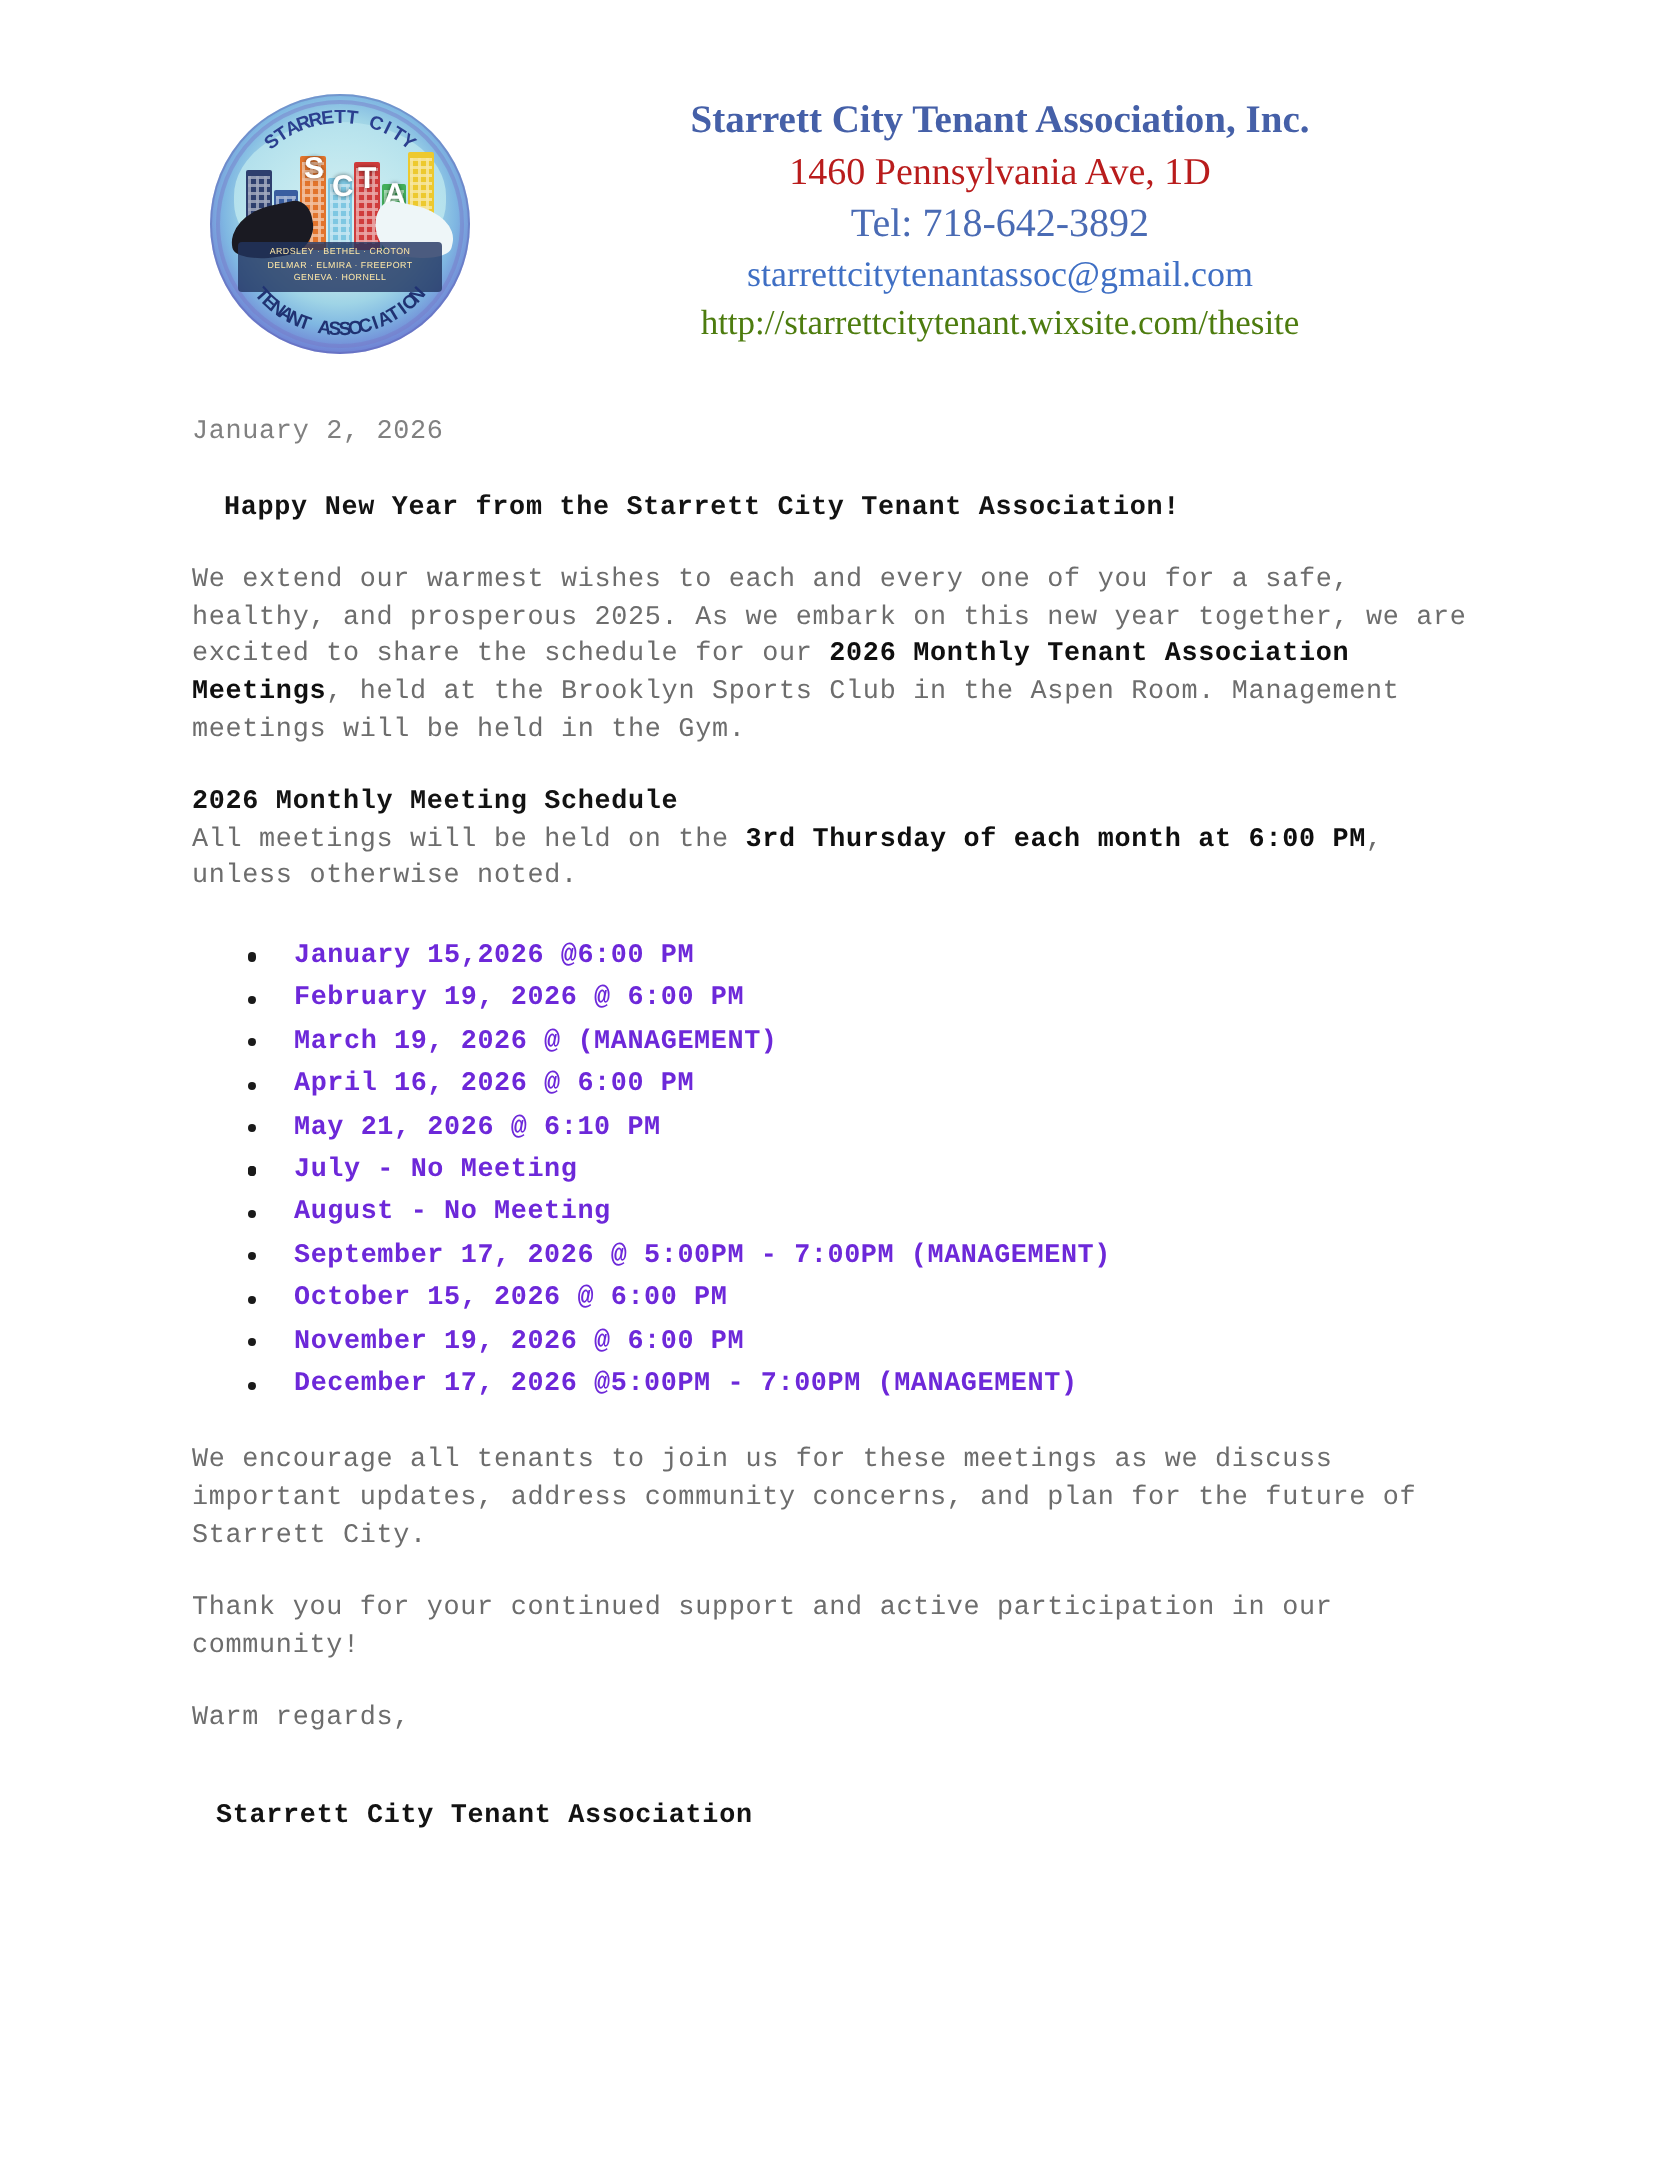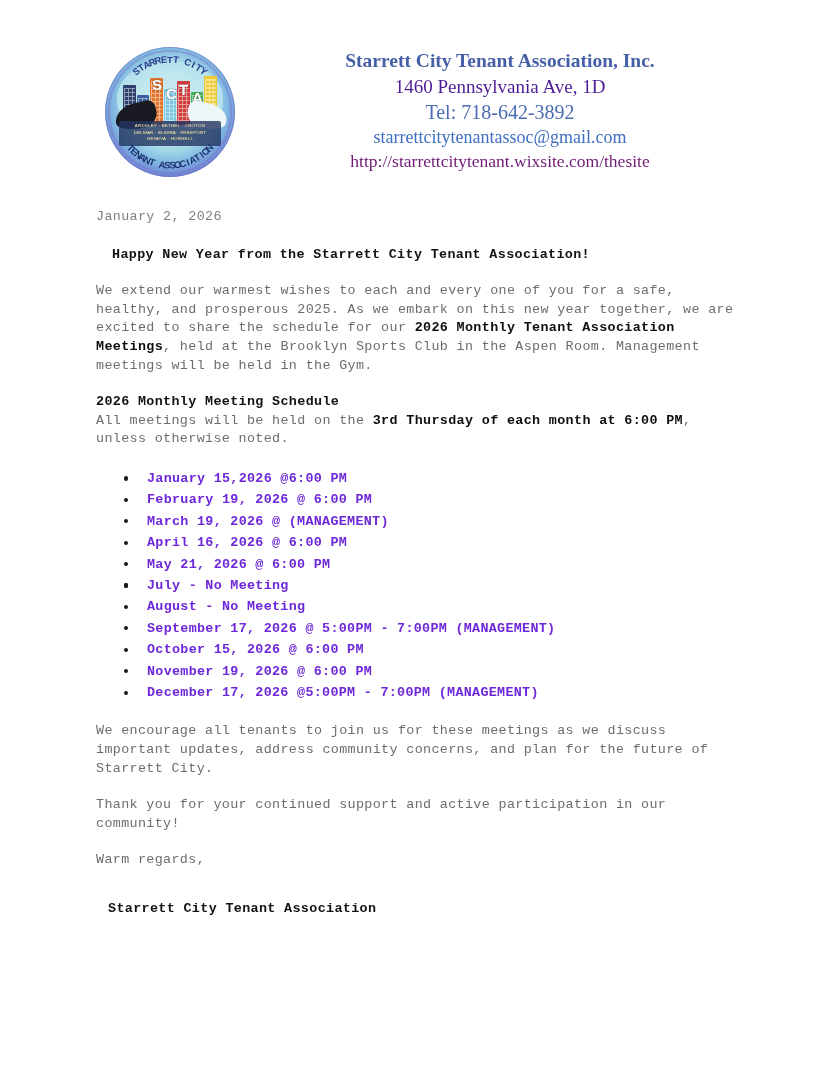--- a/index.html
+++ b/index.html
@@ -161,25 +161,25 @@
     top: 48px;
     width: 480px;
     text-align: center;
     font-family: "Liberation Serif", "DejaVu Serif", serif;
   }
   .hl {
     line-height: 1.33;
     white-space: nowrap;
   }
   .hl-1 { font-size: 19.5px; font-weight: bold; color: #4560a8; }
-  .hl-2 { font-size: 19px; color: #4c1d95; }
+  .hl-2 { font-size: 19px; color: #b91c1c; }
   .hl-3 { font-size: 19px; color: #4560a8; }
   .hl-4 { font-size: 20px; color: #4a6bb4; }
   .hl-5 { font-size: 18px; color: #3f6fc4; }
-  .hl-6 { font-size: 17.5px; color: #701a75; }
+  .hl-6 { font-size: 17.5px; color: #4d7c0f; }
 
   
   .body-wrap {
     position: absolute;
     left: 96px;
     top: 208px;
     width: 648px;
     font-family: "Liberation Mono", "DejaVu Sans Mono", monospace;
     font-size: 13.4px;
     line-height: 18.6px;
@@ -345,21 +345,21 @@
 
     <p class="para"><span>All meetings will be held on the </span><span class="b">3rd Thursday of each month at 6:00 PM</span><span>, unless otherwise noted.</span></p>
 
     <div class="spacer-md"></div>
 
     <ul class="meeting-list" id="meeting-list">
         <li><span class="bullet"></span><span>January 15,2026 @6:00 PM</span></li>
         <li><span class="bullet"></span><span>February 19, 2026 @ 6:00 PM</span></li>
         <li><span class="bullet"></span><span>March 19, 2026 @ (MANAGEMENT)</span></li>
         <li><span class="bullet"></span><span>April 16, 2026 @ 6:00 PM</span></li>
-        <li><span class="bullet"></span><span>May 21, 2026 @ 6:00 PM</span></li>
+        <li><span class="bullet"></span><span>May 21, 2026 @ 6:10 PM</span></li>
         <li><span class="bullet"></span></li>
         <li><span class="bullet"></span><span>July - No Meeting</span></li>
         <li><span class="bullet"></span><span>August - No Meeting</span></li>
         <li><span class="bullet"></span><span>September 17, 2026 @ 5:00PM - 7:00PM (MANAGEMENT)</span></li>
         <li><span class="bullet"></span><span>October 15, 2026 @ 6:00 PM</span></li>
         <li><span class="bullet"></span><span>November 19, 2026 @ 6:00 PM</span></li>
         <li><span class="bullet"></span><span>December 17, 2026 @5:00PM - 7:00PM (MANAGEMENT)</span></li>
       </ul>
 
     <div class="spacer-md"></div>

